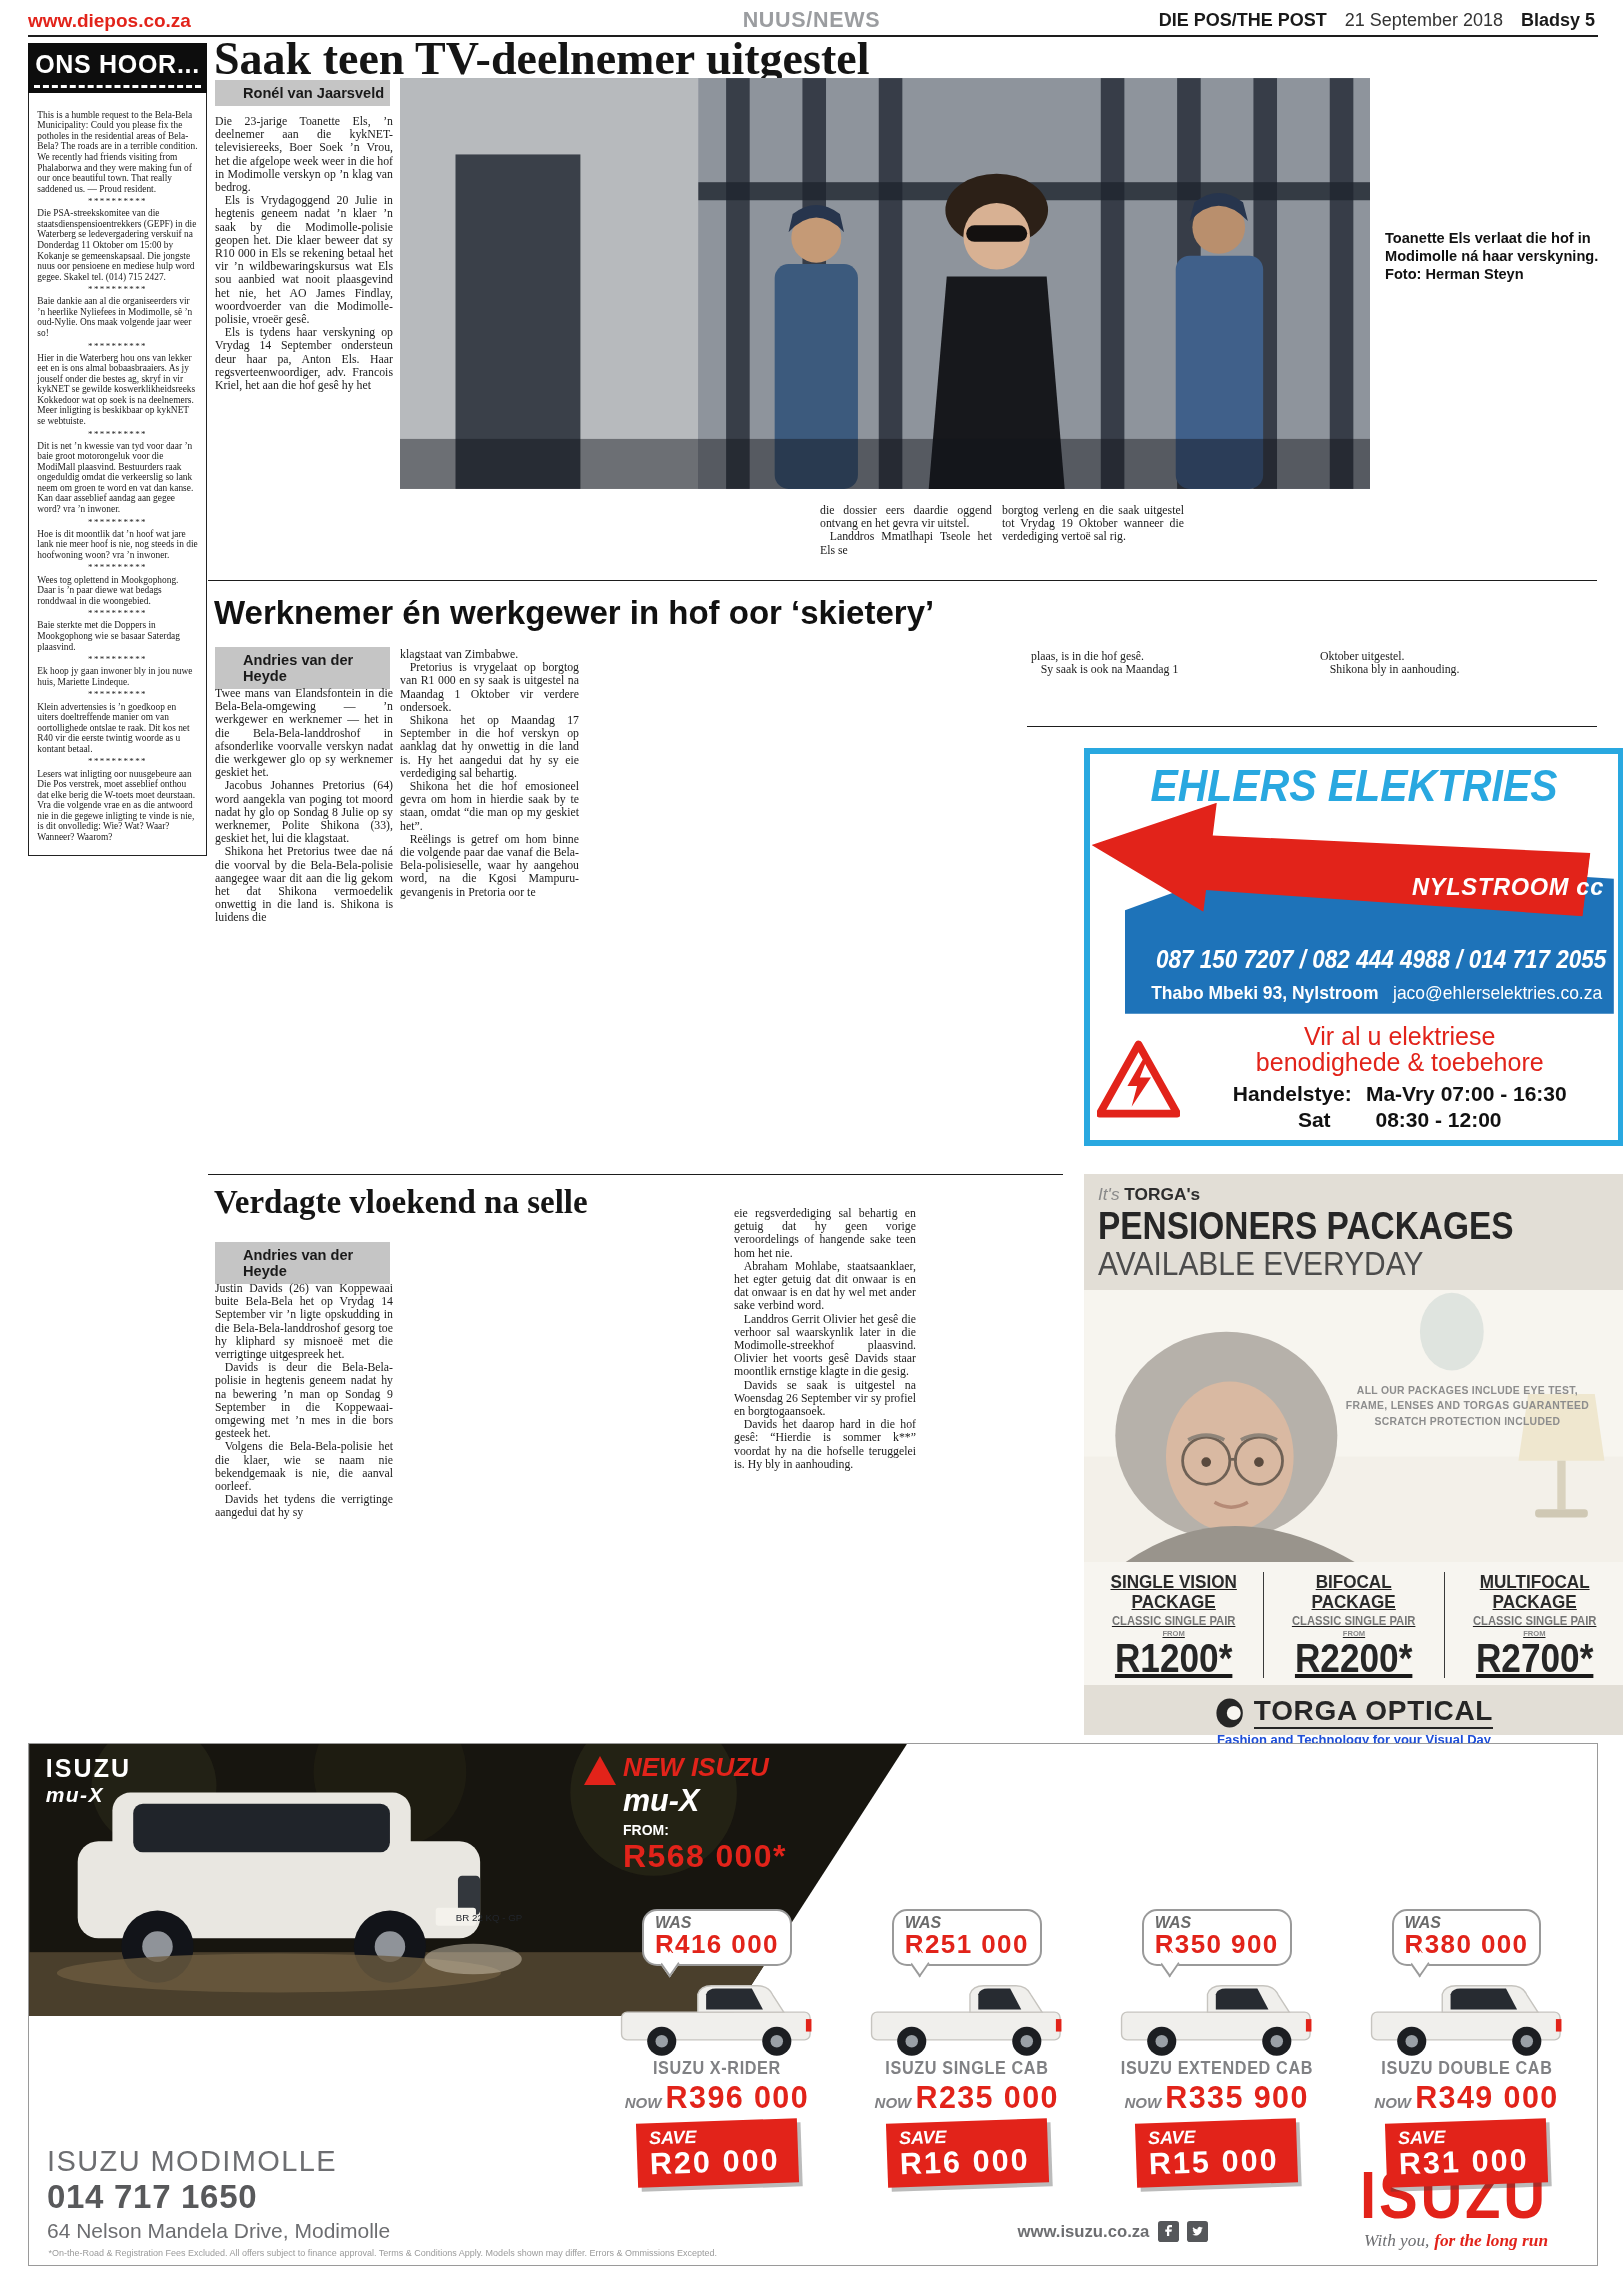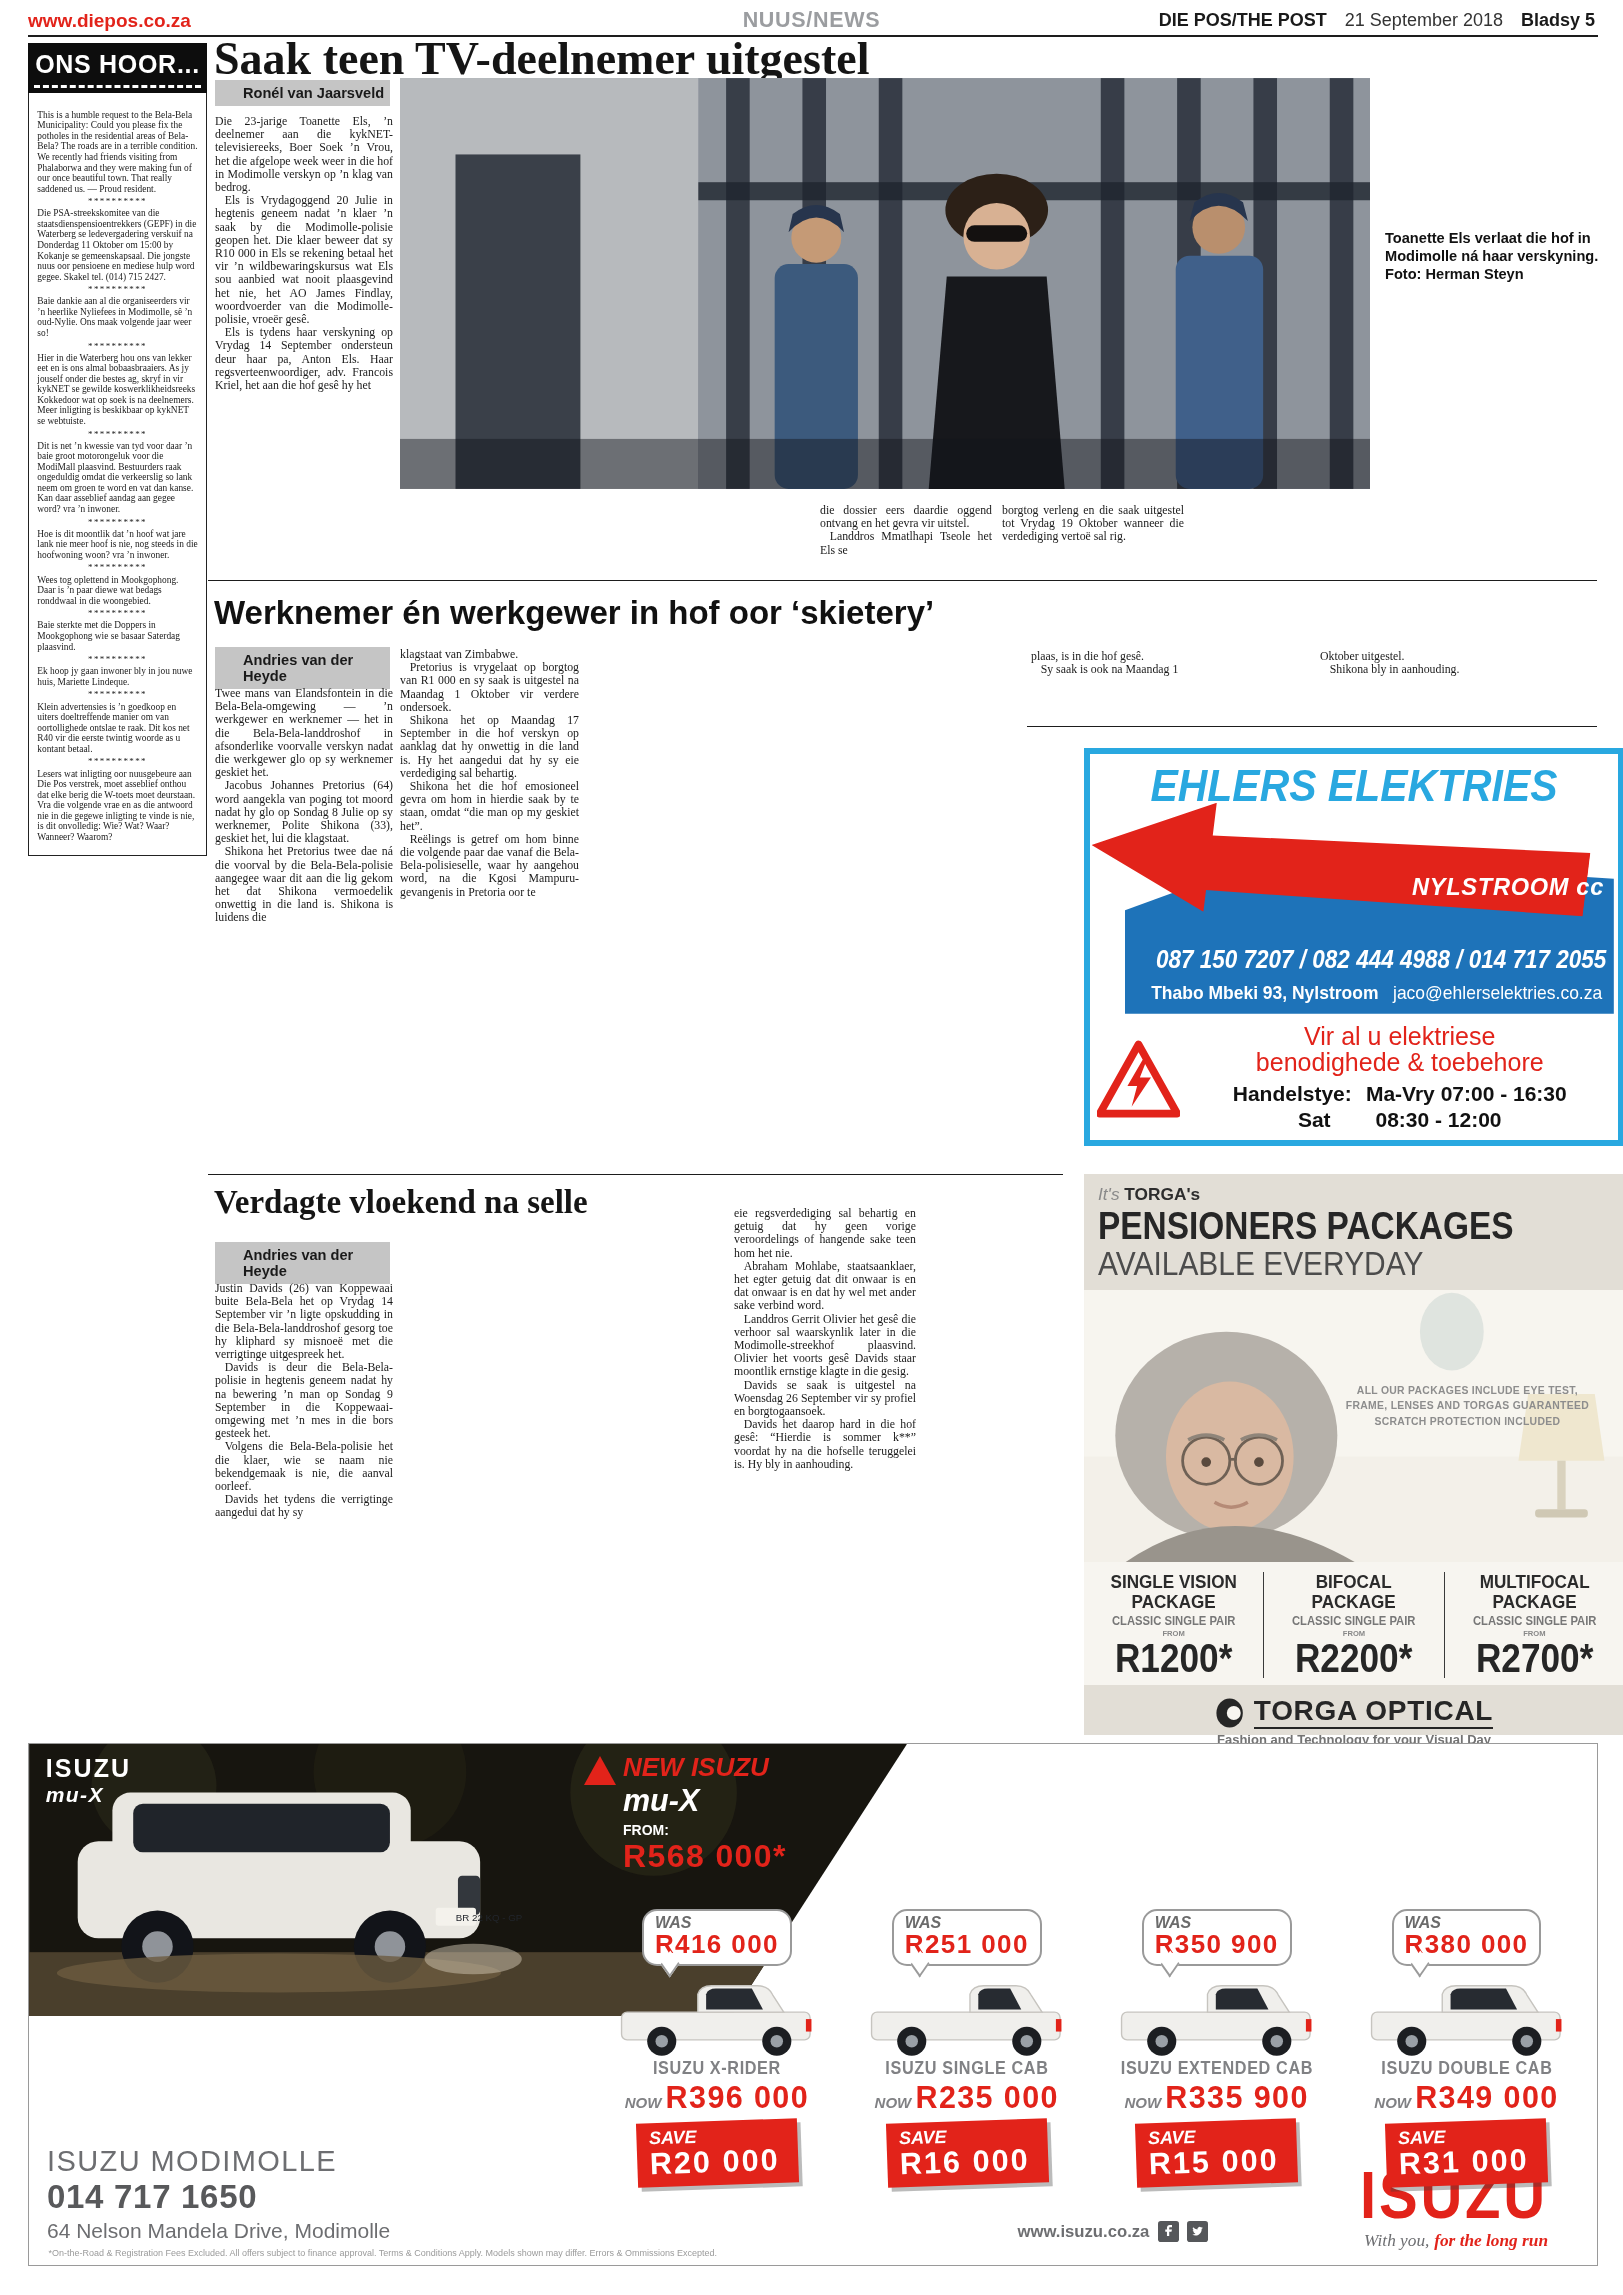--- a/index.html
+++ b/index.html
@@ -64,29 +64,29 @@
   .torga{left:1084px;top:1174px;width:540px;height:561px;background:#e2ded6;box-sizing:border-box;padding:9.7px 14px 0;}
   .tg-intro{font-size:17.3px;color:#555;}
   .tg-intro .its{font-style:italic;color:#8a8a8a;}
   .tg-intro .brand{font-weight:900;color:#2d2d2d;}
   .tg-h1{font-size:38px;font-weight:900;color:#262626;transform:scaleX(.88);transform-origin:left;white-space:nowrap;line-height:1.02;margin-top:2.8px;}
   .tg-h2{font-size:34px;font-weight:300;color:#4c4c4c;transform:scaleX(.88);transform-origin:left;white-space:nowrap;line-height:1.05;}
   .tg-photo{position:relative;height:272px;margin:8.3px -14px 0;overflow:hidden;}
   .tg-note{position:absolute;left:46%;top:34%;width:50%;text-align:center;font-size:10.4px;font-weight:600;
            color:#8d8d8d;letter-spacing:0.3px;line-height:1.5;}
   .tg-packs{display:flex;background:#f7f5f0;margin:0 -14px;padding:9.7px 0 7px;text-align:center;}
-  .tg-pack{flex:1;padding:0 12px;}
+  .tg-pack{flex:1;padding:0 12px;text-decoration:underline;}
   .tg-pack + .tg-pack{border-left:1.4px solid #3a3a3a;}
   .tg-pname{font-size:19px;font-weight:800;color:#2b2b2b;line-height:1.05;transform:scaleX(.9);}
   .tg-psub{font-size:12.5px;font-weight:600;color:#777;margin-top:2.1px;transform:scaleX(.9);}
   .tg-pfrom{font-size:7.6px;font-weight:700;color:#888;margin-top:1.4px;}
   .tg-price{font-size:40px;font-weight:900;color:#262626;transform:scaleX(.88);line-height:1;}
   .tg-logo{display:flex;align-items:center;justify-content:center;gap:7px;margin-top:11px;}
   .tg-logoname{font-size:28px;font-weight:900;color:#262626;letter-spacing:0.7px;border-bottom:2.1px solid #262626;line-height:1.1;}
-  .tg-tag{text-align:center;font-size:13px;font-weight:700;color:#737373;margin-top:2.8px;}
+  .tg-tag{text-align:center;font-size:13px;font-weight:700;color:#1d4ed8;margin-top:2.8px;}
   .tg-fineprint{width:208px;height:4.2px;margin:11px auto 0;
      background:repeating-linear-gradient(90deg,#b4b0a8 0 9.7px,transparent 9.7px 13px);}
 
   
   .isuzu{left:28px;top:1743px;width:1570px;height:523px;border:1.4px solid #9a9a9a;background:#fff;box-sizing:border-box;overflow:hidden;}
   .iz-band{position:absolute;left:0;top:0;right:0;height:272px;background:#fff;}
   .iz-photo{position:absolute;left:0;top:0;width:878px;height:272px;clip-path:polygon(0 0,100% 0,80% 100%,0 100%);}
   .iz-corner{position:absolute;left:16.7px;top:9.7px;color:#fff;z-index:3;}
   .iz-corner .b{font-size:25px;font-weight:900;letter-spacing:2.1px;}
   .iz-corner .m{font-size:21px;font-weight:900;font-style:italic;letter-spacing:1.4px;}

